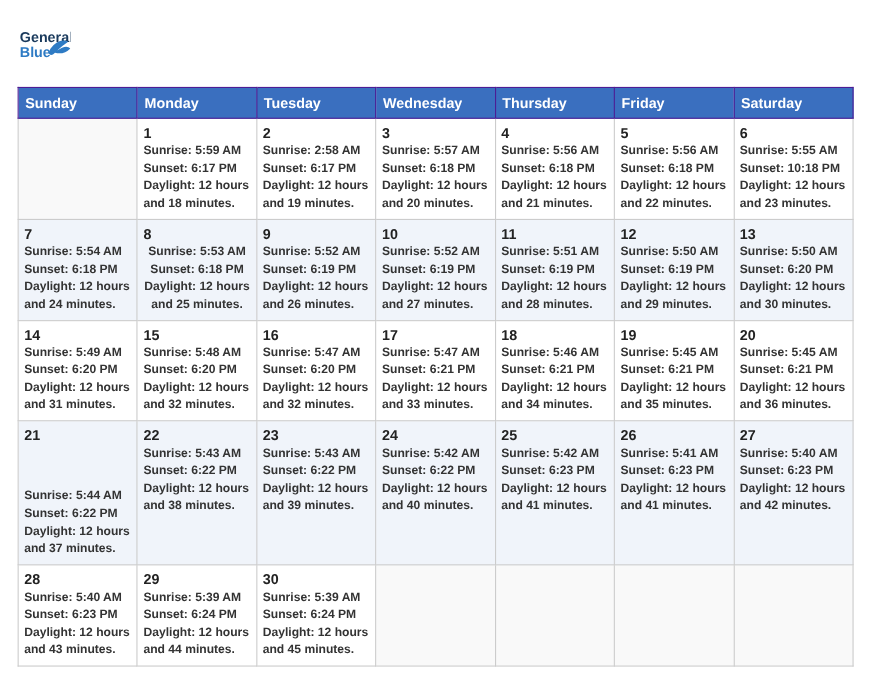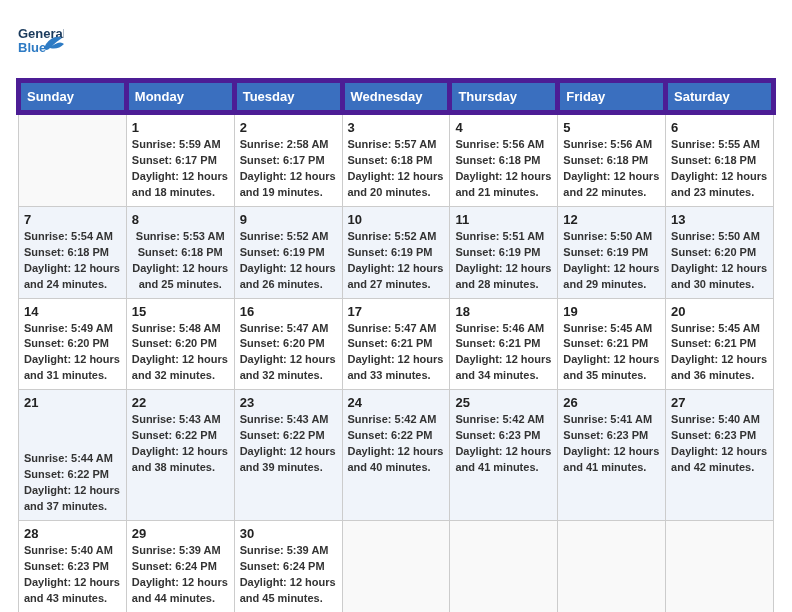--- a/index.html
+++ b/index.html
@@ -33,21 +33,21 @@
       border-collapse: collapse;
       font-size: 11px;
     }
     .calendar-table thead tr th {
       background-color: #3a6fbf;
       color: #fff;
       text-align: left;
       padding: 6px 6px;
       font-size: 13px;
       font-weight: bold;
-      border: 5px solid #4c1d95;
+      border: 1px solid #4c1d95;
     }
     .calendar-table tbody tr td {
       border: 1px solid #ccc;
       vertical-align: top;
       padding: 5px 5px;
       width: 108px;
       min-height: 80px;
       background: #fff;
     }
     .calendar-table tbody tr:nth-child(odd) td {
@@ -141,21 +141,21 @@
         <td>
           <span class="day-number">5</span>
           <div class="day-info" style="white-space: pre-line;">Sunrise: 5:56 AM
 Sunset: 6:18 PM
 Daylight: 12 hours
 and 22 minutes.</div>
         </td>
         <td>
           <span class="day-number">6</span>
           <div class="day-info" style="white-space: pre-line;">Sunrise: 5:55 AM
-Sunset: 6:18 PM
+Sunset: 10:18 PM
 Daylight: 12 hours
 and 23 minutes.</div>
         </td>
       </tr>
       <tr>
         <td>
           <span class="day-number">7</span>
           <div class="day-info" style="white-space: pre-line;">Sunrise: 5:54 AM
 Sunset: 6:18 PM
 Daylight: 12 hours

